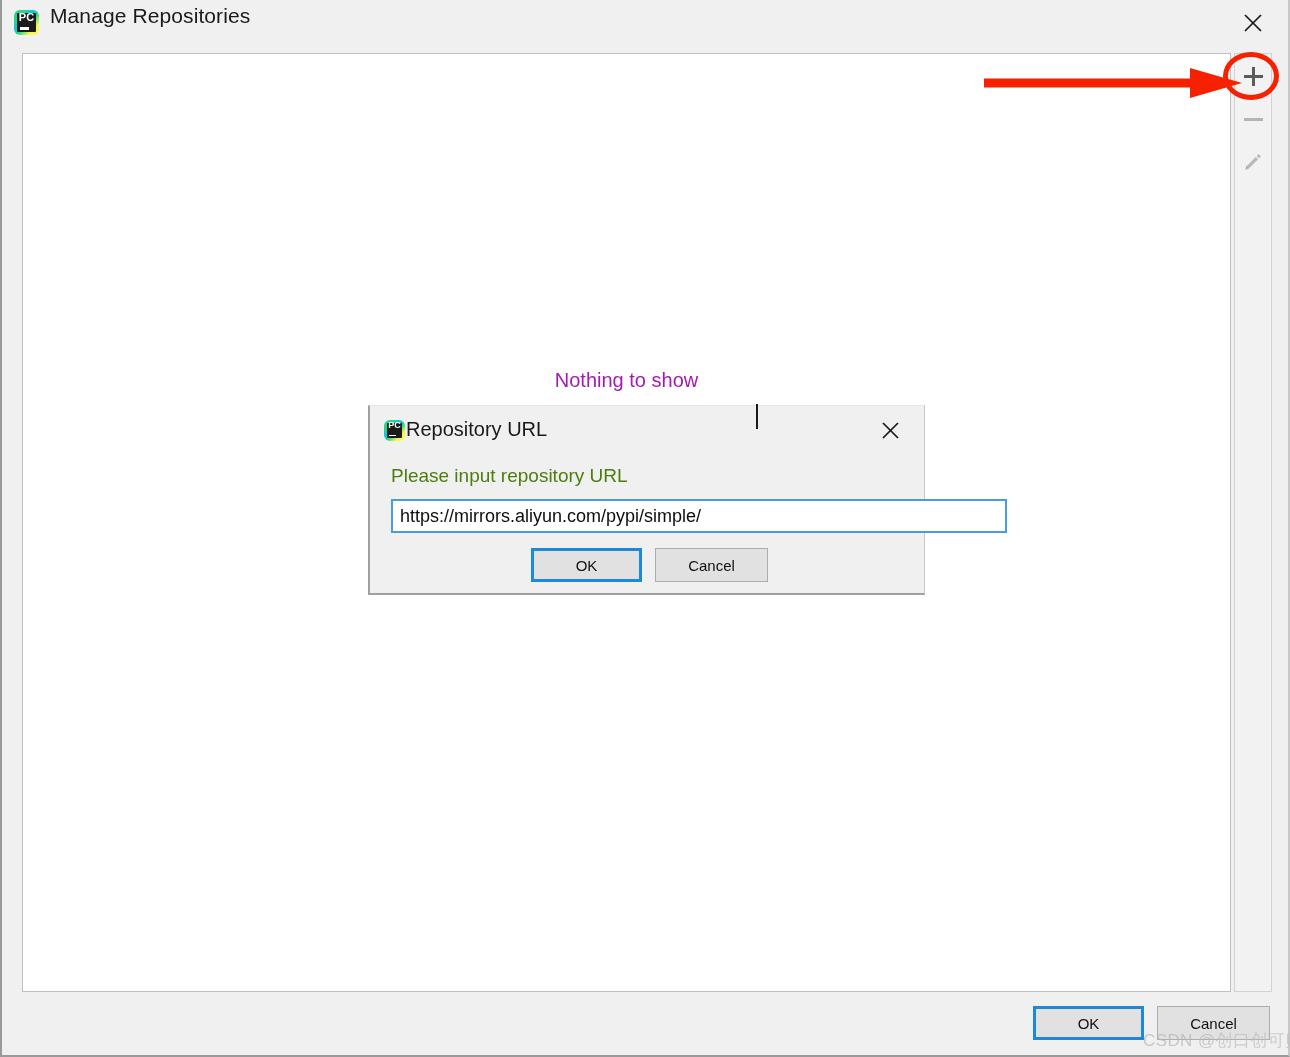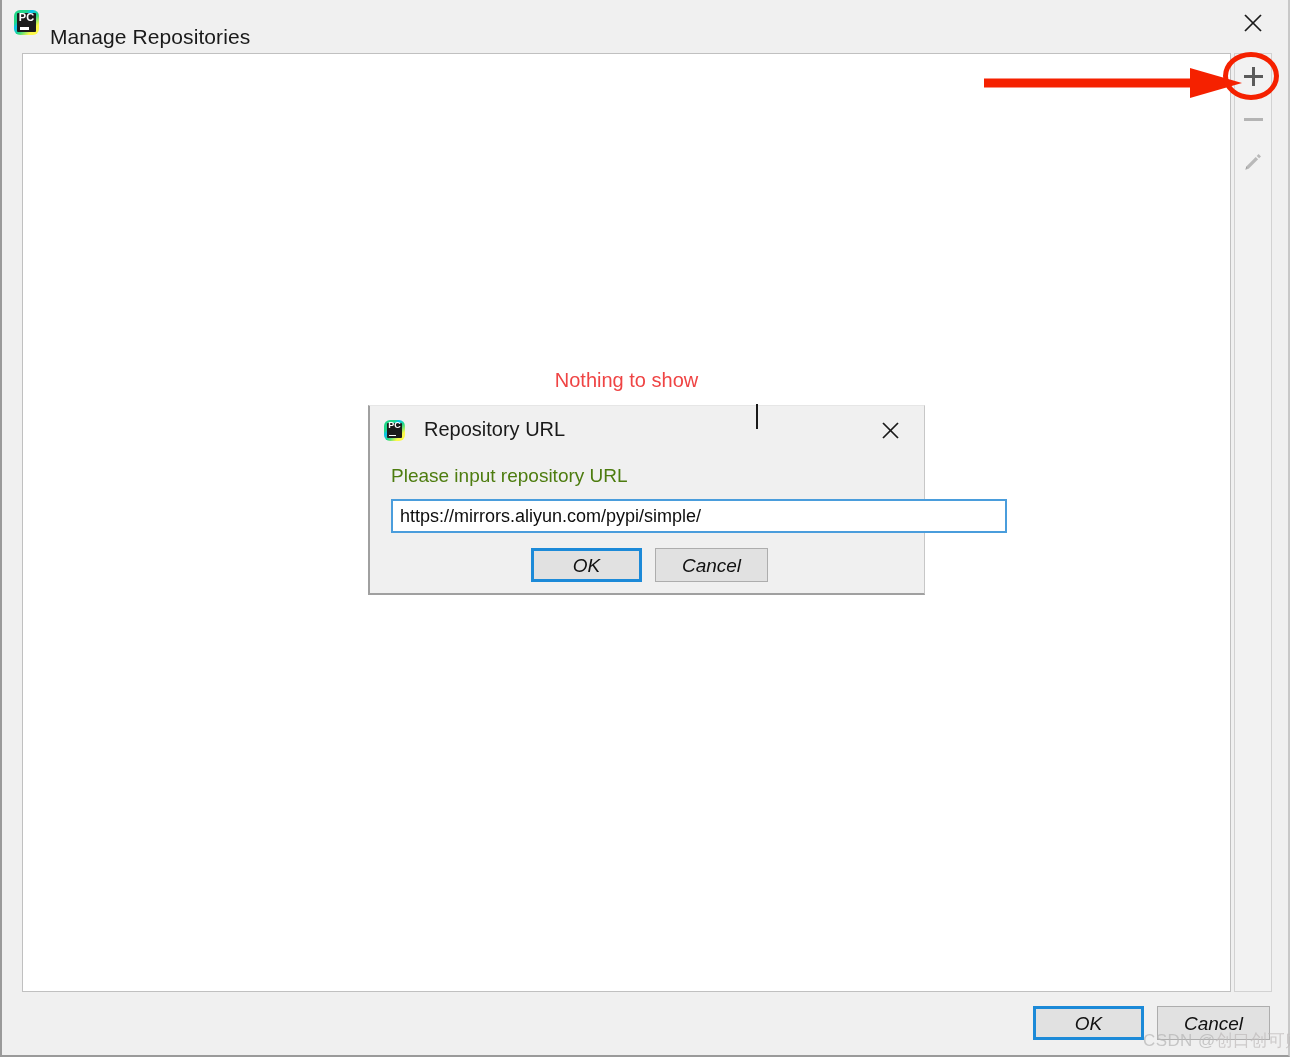--- a/index.html
+++ b/index.html
@@ -36,21 +36,21 @@
     height: 45px;
     background: #f0f0f0;
   }
   #main-title-icon {
     position: absolute;
     left: 12px; top: 10px;
     width: 25px; height: 25px;
   }
   #main-title-text {
     position: absolute;
-    left: 48px; top: 25px;
+    left: 48px; top: 4px;
     font-size: 21px;
     color: #1a1a1a;
     letter-spacing: 0.1px;
     white-space: nowrap;
   }
   #main-close-btn {
     position: absolute;
     right: 8px; top: 0px;
     width: 54px; height: 45px;
     display: flex;
@@ -104,21 +104,21 @@
     border: 1px solid #c0c0c0;
     box-sizing: border-box;
   }
   #empty-state-label {
     position: absolute;
     left: 0; top: 0;
     width: 100%; height: 100%;
     display: flex;
     align-items: center;
     justify-content: center;
-    color: #ef4444;
+    color: #a21caf;
     font-size: 20px;
     padding-bottom: 285px;
     box-sizing: border-box;
   }
 
   
   #repo-toolbar {
     position: absolute;
     left: 1232px; top: 53px;
     width: 38px;
@@ -190,21 +190,21 @@
     left: 0; top: 0;
     width: 100%; height: 48px;
   }
   #repo-url-icon {
     position: absolute;
     left: 14px; top: 14px;
     width: 21px; height: 21px;
   }
   #repo-url-title {
     position: absolute;
-    left: 54px; top: 12px;
+    left: 36px; top: 12px;
     font-size: 20px;
     color: #1a1a1a;
     white-space: nowrap;
   }
   #repo-url-close {
     position: absolute;
     right: 10px; top: 0;
     width: 48px; height: 48px;
     display: flex;
     align-items: center;
@@ -239,30 +239,29 @@
     background: #1a1a1a;
   }
 
   
   .win-btn {
     position: absolute;
     box-sizing: border-box;
     background: #e1e1e1;
     border: 1px solid #adadad;
     font-family: "Liberation Sans", sans-serif;
-    font-size: 19px;
+    font-size: 15px;
     color: #111111;
     text-align: center;
     cursor: default;
     padding: 0;
     line-height: 1;
     display: flex;
     align-items: center;
     justify-content: center;
-    font-style: italic;
   }
   .win-btn.focused {
     border: 3px solid #1c8ad8;
   }
 
   #repo-url-ok     { left: 161px; top: 142px; width: 111px; height: 34px; }
   #repo-url-cancel { left: 285px; top: 142px; width: 113px; height: 34px; }
 
   #main-ok     { left: 1031px; top: 1006px; width: 111px; height: 34px; }
   #main-cancel { left: 1155px; top: 1006px; width: 113px; height: 34px; }

